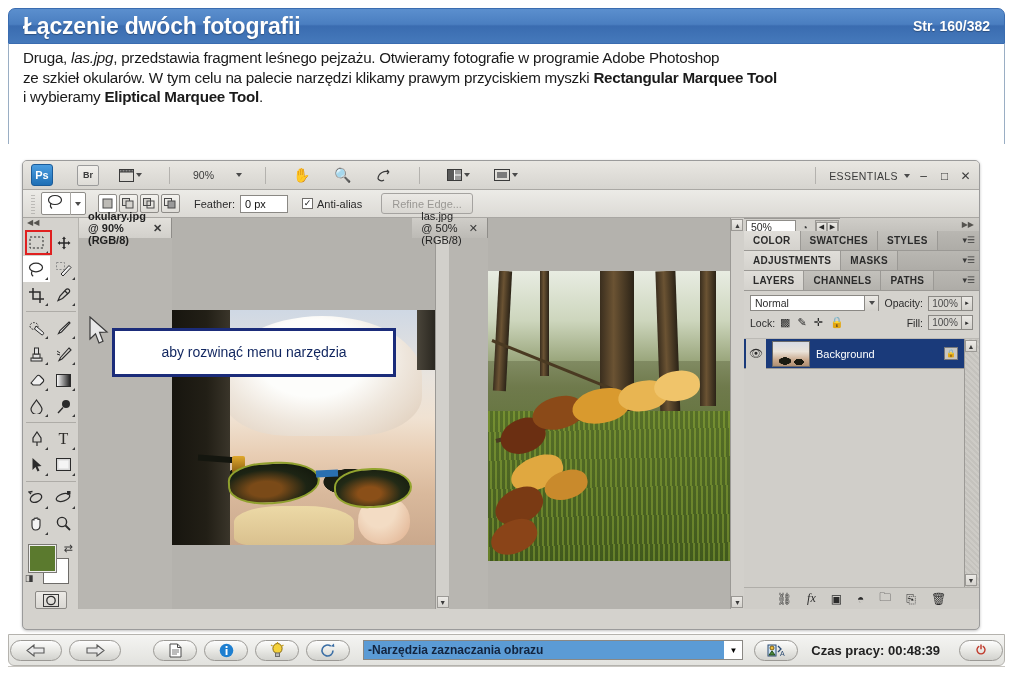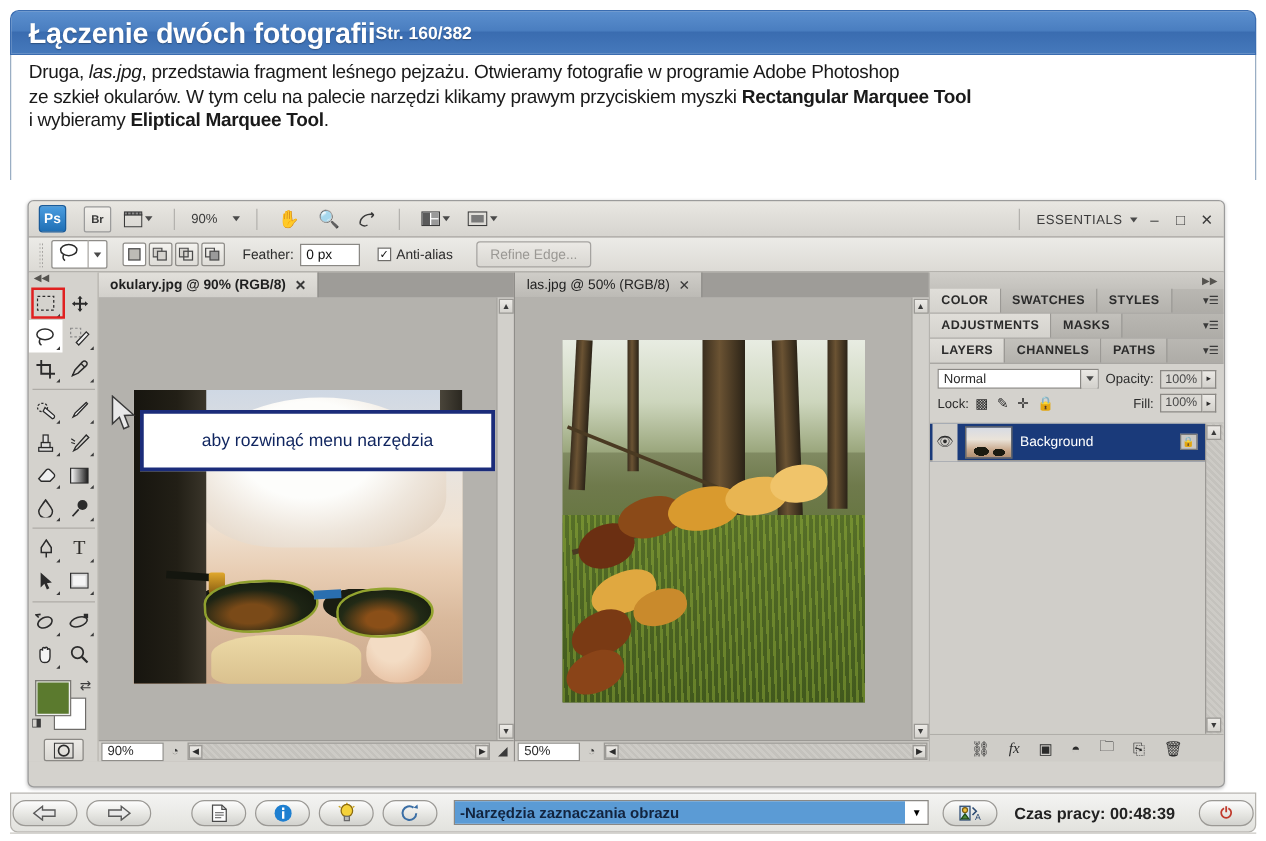--- a/index.html
+++ b/index.html
@@ -10,21 +10,21 @@
     overflow: hidden;
   }
   #root { position: relative; width: 1013px; height: 673px; background:#fff; }
 
   
   .titlebar {
     position: absolute; left: 8px; top: 8px; width: 997px; height: 36px;
     background: linear-gradient(to bottom, #5b8fce 0%, #4a7ec0 45%, #3a6cb0 50%, #4579bb 100%);
     border-radius: 7px 7px 0 0;
     border: 1px solid #3a6cb0;
-    display: flex; align-items: center; justify-content: flex-start;
+    display: flex; align-items: center; justify-content: space-between;
     padding: 0 14px;
   }
   .titlebar .title {
     color: #ffffff; font-size: 23px; font-weight: bold;
     letter-spacing: -0.2px; text-shadow: 0 1px 1px rgba(0,0,0,.3);
   }
   .titlebar .pageno {
     color: #ffffff; font-size: 14px; font-weight: bold;
     text-shadow: 0 1px 1px rgba(0,0,0,.3);
   }
@@ -52,21 +52,21 @@
     box-shadow: 0 1px 3px rgba(0,0,0,.25);
     overflow: hidden;
     font-size: 11px; color: #2b2b2b;
   }
 
   
   .appbar {
     height: 29px; width: 100%;
     background: linear-gradient(to bottom,#e9e7e2,#d6d4cf);
     border-bottom: 1px solid #aaa8a4;
-    display: flex; align-items: center; padding-left: 8px; gap: 6px;
+    display: flex; align-items: center; padding-left: 8px; gap: 16px;
     position: relative;
   }
   .ps-logo {
     width: 22px; height: 22px; border-radius: 3px;
     background: linear-gradient(to bottom,#4a9de0,#1f6fb5);
     color: #fff; font-size: 11px; font-weight: bold;
     display: flex; align-items: center; justify-content: center;
     border: 1px solid #1a5b99;
   }
   .appbtn {
@@ -162,21 +162,21 @@
   .sw-back { position:absolute; left:20px; top:16px; width:26px;height:26px;background:#fff;border:1px solid #6e6c69; }
   .sw-fore { position:absolute; left:6px; top:3px; width:27px;height:27px;background:#5b7a2e;border:1px solid #efefef; outline:1px solid #7b7975;}
   .sw-swap { position:absolute; right:6px; top:0px; font-size:11px; color:#3a3a3a; }
   .sw-def  { position:absolute; left:2px; bottom:2px; font-size:9px; color:#3a3a3a; }
   .qmask { width:32px;height:20px;margin:6px auto 0;border:1px solid #8b8985;
     background:linear-gradient(to bottom,#eceae6,#dad8d3);
     display:flex;align-items:center;justify-content:center;border-radius:2px; }
 
   
   .docs { flex:1; display:flex; background:#b8b6b1; min-width:0; }
-  .doc { display:flex; flex-direction:column; min-width:0; position:relative; }
+  .doc { display:flex; flex-direction:row; min-width:0; position:relative; }
   .doc.left  { width: 50.2%; border-right:1px solid #8f8d89; }
   .doc.right { flex:1; }
   .doctab-bar { height:20px; background:#9e9c98; display:flex; align-items:flex-end; }
   .doctab {
     height:20px; padding: 0 9px; display:flex; align-items:center; gap:7px;
     background: linear-gradient(to bottom,#cfcdc8,#bcbab5);
     border-right:1px solid #8f8d89;
     font-size:11px; color:#1f1f1f;
   }
   .doctab.active { background: linear-gradient(to bottom,#e2e0db,#d2d0cb); font-weight:bold; }

